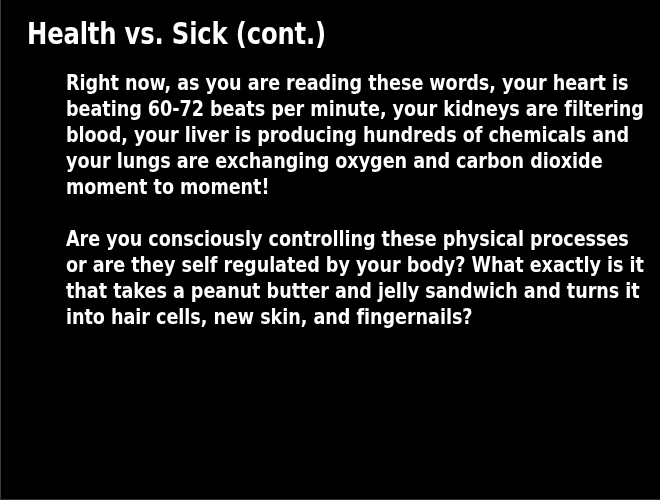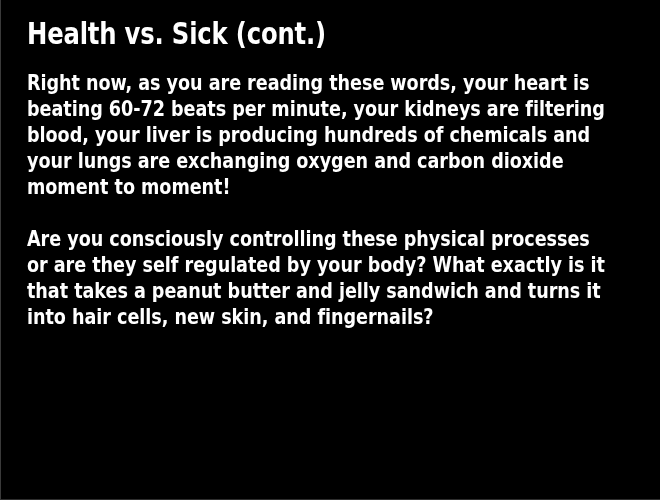--- a/index.html
+++ b/index.html
@@ -44,20 +44,21 @@
     line-height: 30px;
     letter-spacing: -0.2px;
     padding-top: 19px;
     transform: scaleX(0.90);
     transform-origin: left top;
     white-space: nowrap;
   }
 
   .body-block {
     margin-top: 21px;
+    margin-left: 39px;
   }
 
   .para {
     margin: 0;
     color: #ffffff;
     font-family: "Liberation Sans Narrow", "DejaVu Sans Condensed", "Liberation Sans", sans-serif;
     font-weight: 700;
     font-size: 20.5px;
     line-height: 26px;
     letter-spacing: -0.05px;

